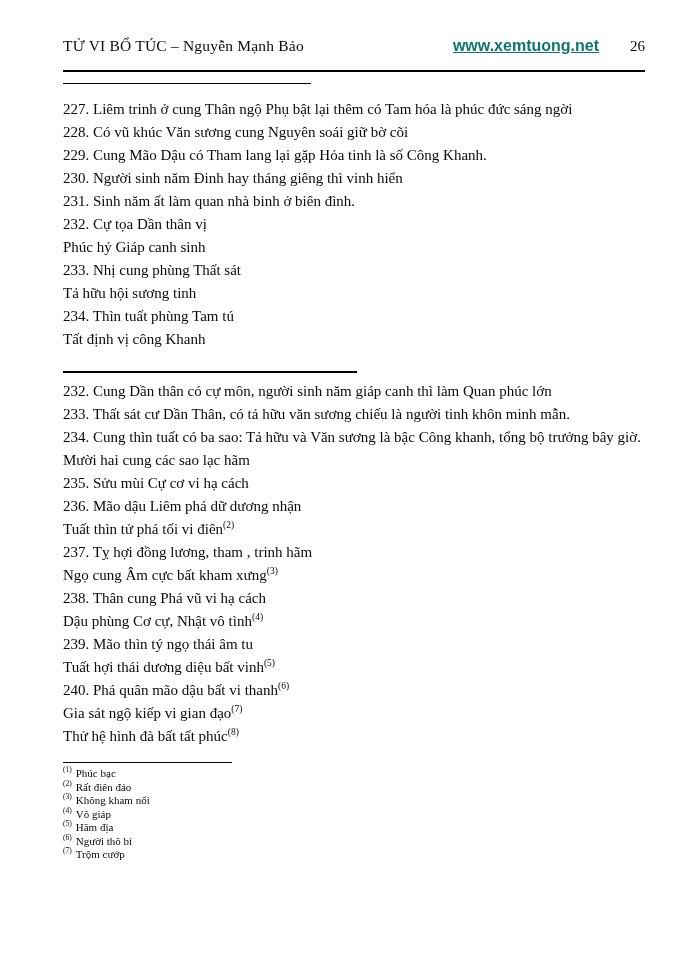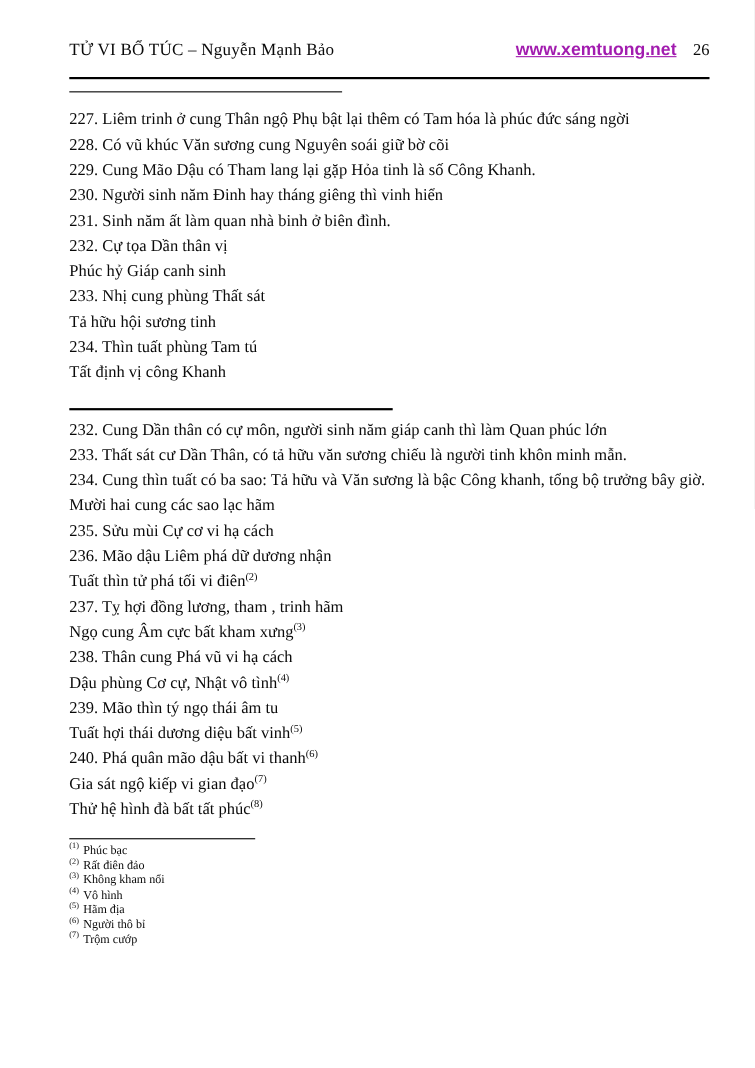--- a/index.html
+++ b/index.html
@@ -26,28 +26,28 @@
     white-space: nowrap;
   }
   .header-right {
     display: flex;
     align-items: baseline;
   }
   .header-link {
     font-family: "Liberation Sans", "DejaVu Sans", sans-serif;
     font-weight: 700;
     font-size: 16px;
-    color: #a21caf;
+    color: #0f766e;
     text-decoration: underline;
     cursor: pointer;
     white-space: nowrap;
   }
   .page-num {
     font-size: 15px;
-    margin-left: 15px;
+    margin-left: 31px;
   }
   .rule { border: none; border-top: 2px solid #000; margin: 0; }
   .header-rule { margin-top: 15px; }
   .short-rule { width: 248px; border-top-width: 1.5px; margin-top: 11px; }
   .body-block { margin-top: 14px; }
   .line {
     margin: 0;
     font-size: 15px;
     line-height: 23px;
   }
@@ -122,20 +122,20 @@
       <p class="line"><span>Gia sát ngộ kiếp vi gian đạo</span><sup class="fnref">(7)</sup></p>
       <p class="line"><span>Thử hệ hình đà bất tất phúc</span><sup class="fnref">(8)</sup></p>
     </div>
 
     <hr class="rule fn-rule">
 
     <div class="footnotes">
       <p class="fn"><sup>(1)</sup><span>Phúc bạc</span></p>
       <p class="fn"><sup>(2)</sup><span>Rất điên đảo</span></p>
       <p class="fn"><sup>(3)</sup><span>Không kham nổi</span></p>
-      <p class="fn"><sup>(4)</sup><span>Vô hình</span></p>
+      <p class="fn"><sup>(4)</sup><span>Vô giáp</span></p>
       <p class="fn"><sup>(5)</sup><span>Hãm địa</span></p>
       <p class="fn"><sup>(6)</sup><span>Người thô bỉ</span></p>
       <p class="fn"><sup>(7)</sup><span>Trộm cướp</span></p>
     </div>
 
   </div>
 </div>
 
 </body></html>

